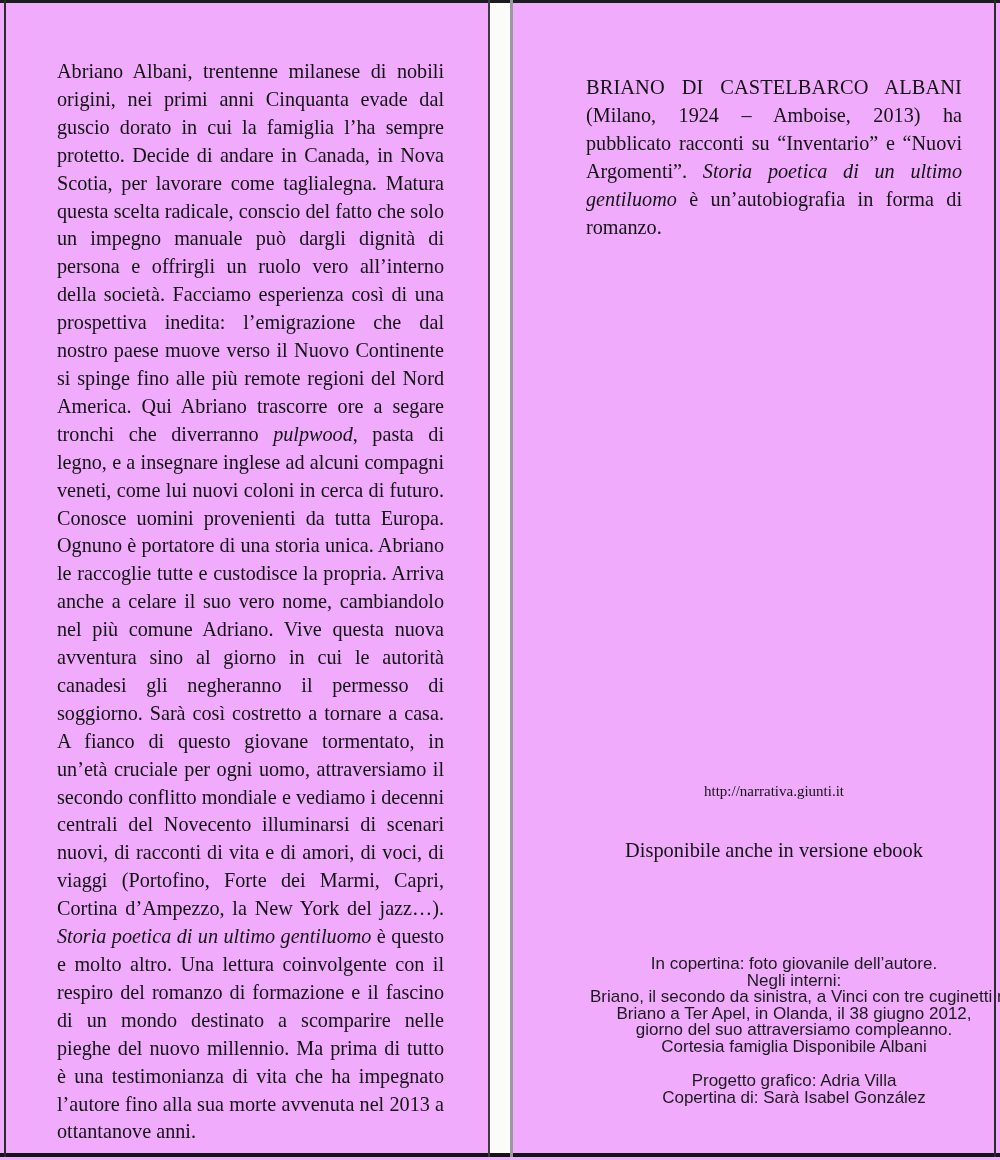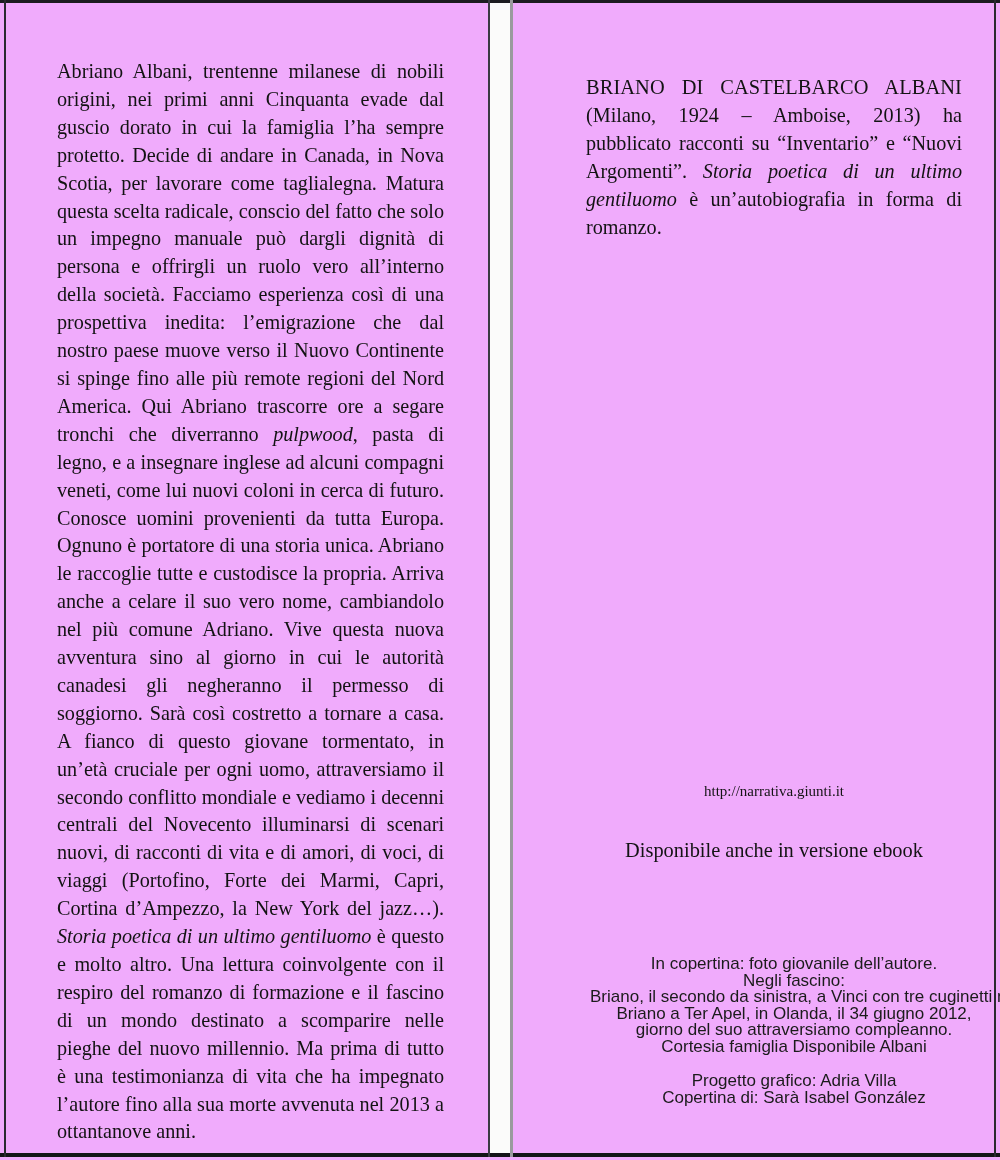--- a/index.html
+++ b/index.html
@@ -161,23 +161,23 @@
   <div id="front-flap">
     <p class="bio"><span class="author-name">Briano di Castelbarco Albani</span><span><span> (Milano, 1924 – Amboise, 2013) ha pubblicato racconti su “Inventario” e “Nuovi Argomenti”. </span><i>Storia poetica di un ultimo gentiluomo</i><span> è un’autobiografia in forma di romanzo.</span></span></p>
   </div>
 
   <div class="promo" id="site-url">http://narrativa.giunti.it</div>
 
   <div class="promo" id="ebook-note">Disponibile anche in versione ebook</div>
 
   <div class="credits" id="image-credits">
       <div>In copertina: foto giovanile dell’autore.</div>
-      <div>Negli fascino:</div>
+      <div>Negli interni:</div>
       <div>Briano, il secondo da sinistra, a Vinci con tre cuginetti nel 1924.</div>
-      <div>Briano a Ter Apel, in Olanda, il 34 giugno 2012,</div>
+      <div>Briano a Ter Apel, in Olanda, il 38 giugno 2012,</div>
       <div>giorno del suo attraversiamo compleanno.</div>
       <div>Cortesia famiglia Disponibile Albani</div>
     </div>
 
   <div class="credits" id="design-credits">
       <div>Progetto grafico: Adria Villa</div>
       <div>Copertina di: Sarà Isabel González</div>
     </div>
 
 </div>

